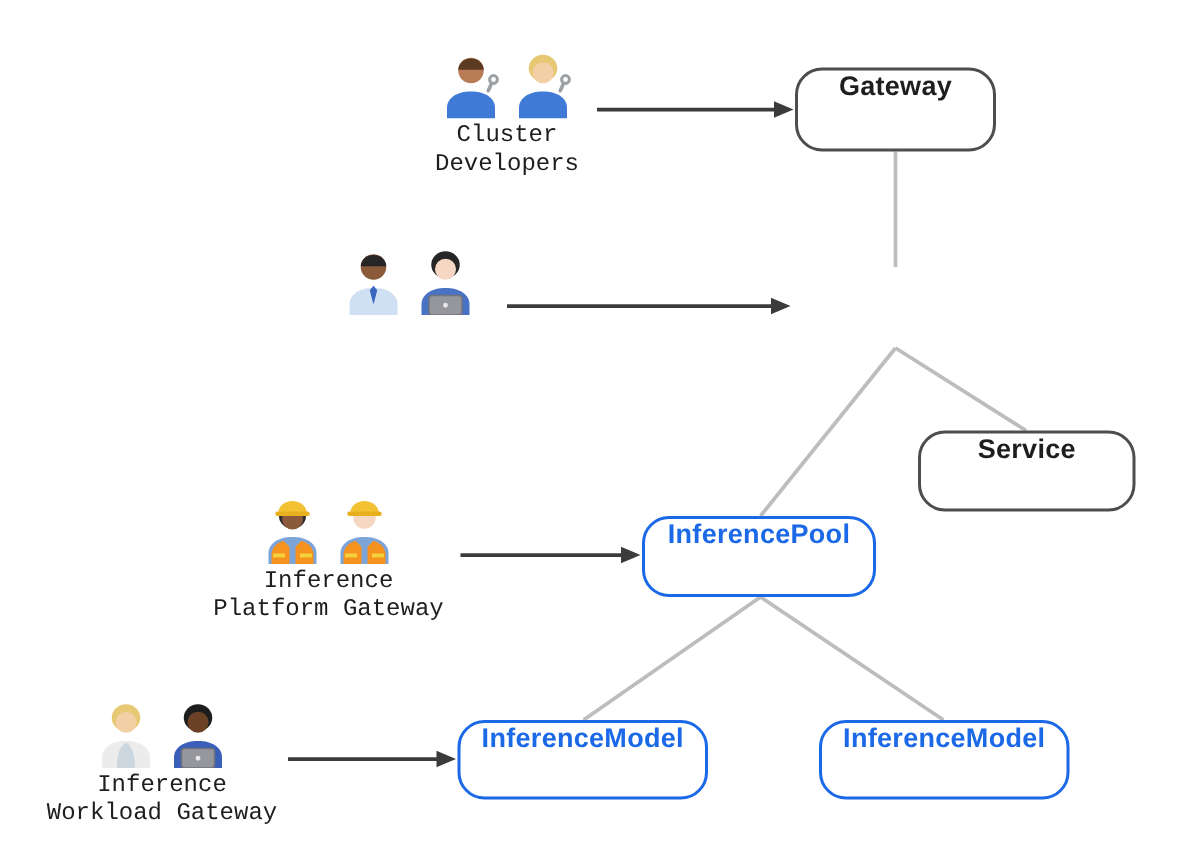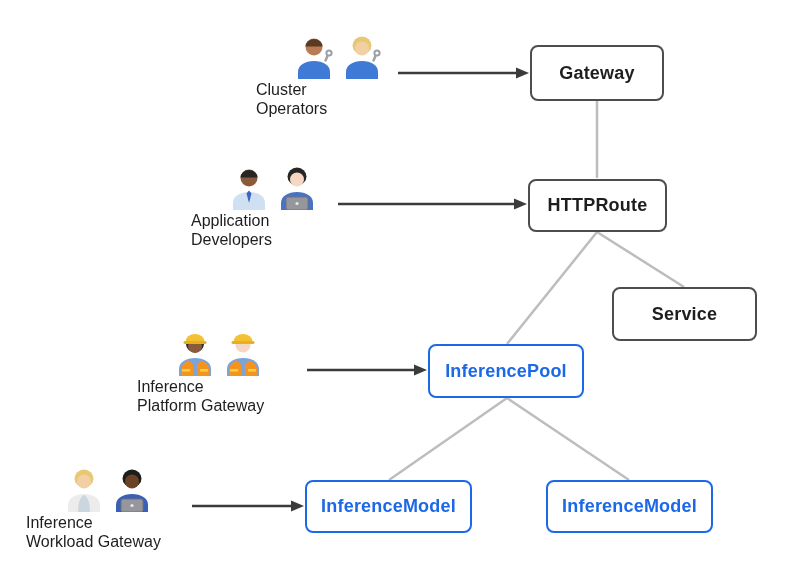--- a/index.html
+++ b/index.html
@@ -2,27 +2,27 @@
 <html><head>
 <meta charset="utf-8">
 <style>
   html,body{margin:0;padding:0;background:#fff;}
   .canvas{
     position:relative;width:800px;height:572px;background:#ffffff;
     font-family:"Liberation Sans", sans-serif;overflow:hidden;
   }
   .edges{position:absolute;left:0;top:0;width:800px;height:572px;pointer-events:none;}
   .node{
-    position:absolute;display:flex;align-items:center;justify-content:center;
-    background:#ffffff;border-radius:8px;box-sizing:border-box;
+    position:absolute;display:flex;justify-content:center;
+    background:#ffffff;border-radius:18px;box-sizing:border-box;
     font-weight:700;font-size:18px;letter-spacing:.2px;
   }
   .node.dark{border:2.5px solid #4d4d4d;color:#1e1e1e;}
   .node.blue{border:2.5px solid #1c69e8;color:#1c69e8;}
-  .persona{position:absolute;width:164px;text-align:left;}
+  .persona{position:absolute;width:164px;text-align:center;font-family:Liberation Mono, monospace;}
   .persona .pair{display:block;margin:0 auto 2px auto;}
   .plabel{font-size:16px;line-height:18.5px;color:#1e1e1e;}
 </style>
 </head>
 <body>
 
 <div class="canvas">
 
   <svg class="edges" width="800" height="572" viewBox="0 0 800 572">
 
@@ -42,23 +42,20 @@
       <line x1="307" y1="370" x2="415" y2="370"></line>
       <polygon points="427,370 414,364.5 414,375.5" stroke="none"></polygon>
       <line x1="192" y1="506" x2="292" y2="506"></line>
       <polygon points="304,506 291,500.5 291,511.5" stroke="none"></polygon>
     </g>
   </svg>
 
   <div class="node dark" style="left:530px;top:45px;width:134px;height:56px">
     <span>Gateway</span>
   </div>
-  <div class="node dark" style="left:528px;top:179px;width:139px;height:53px">
-    <span>HTTPRoute</span>
-  </div>
   <div class="node blue" style="left:428px;top:344px;width:156px;height:54px">
     <span>InferencePool</span>
   </div>
   <div class="node dark" style="left:612px;top:287px;width:145px;height:54px">
     <span>Service</span>
   </div>
   <div class="node blue" style="left:305px;top:480px;width:167px;height:53px">
     <span>InferenceModel</span>
   </div>
   <div class="node blue" style="left:546px;top:480px;width:167px;height:53px">
@@ -77,45 +74,41 @@
       <g transform="translate(48,0)">
         <path d="M6,46 v-7 c0,-7 7,-11 16,-11 c9,0 16,4 16,11 v7 z" fill="#3f7ad6"></path>
         <ellipse cx="22" cy="12.5" rx="9.5" ry="9" fill="#e7c873"></ellipse>
         <circle cx="22" cy="15.5" r="7" fill="#f3cfa5"></circle>
         <circle cx="37" cy="20" r="2.6" fill="none" stroke="#9aa0a6" stroke-width="2"></circle>
         <line x1="35.5" y1="23" x2="33.5" y2="27.5" stroke="#9aa0a6" stroke-width="2.4" stroke-linecap="round"></line>
       </g>
     </svg>
     <div class="plabel">
       <div>Cluster</div>
-      <div>Operators</div>
+      <div>Developers</div>
     </div>
   </div>
 
   <div class="persona" style="left:191px;top:164px">
     <svg class="pair" width="92" height="46" viewBox="0 0 92 46">
       <g>
         <path d="M6,46 v-7 c0,-7 7,-11 16,-11 c9,0 16,4 16,11 v7 z" fill="#cfe0f2"></path>
         <path d="M22,27.5 l-5,-3.5 h10 z" fill="#ffffff"></path>
         <path d="M22,26.5 l2.5,3 -2.5,9.5 -2.5,-9.5 z" fill="#3a66c0"></path>
         <circle cx="22" cy="14" r="8.5" fill="#8a5a3b"></circle>
         <path d="M13.5,13.5 a8.5,7.5 0 0 1 17,0 z" fill="#262626"></path>
       </g>
       <g transform="translate(48,0)">
         <path d="M6,46 v-7 c0,-7 7,-11 16,-11 c9,0 16,4 16,11 v7 z" fill="#4a72c4"></path>
         <ellipse cx="22" cy="12.5" rx="9.5" ry="9" fill="#262626"></ellipse>
         <circle cx="22" cy="15.5" r="7" fill="#f6d7c4"></circle>
         <rect x="11" y="33" width="22" height="13" rx="2" fill="#95979c" stroke="#717379" stroke-width="1"></rect>
         <circle cx="22" cy="39.5" r="1.6" fill="#e8e8e8"></circle>
       </g>
     </svg>
-    <div class="plabel">
-      <div>Application</div>
-      <div>Developers</div>
-    </div>
   </div>
 
   <div class="persona" style="left:137px;top:330px">
     <svg class="pair" width="92" height="46" viewBox="0 0 92 46">
       <g>
         <path d="M6,46 v-7 c0,-7 7,-11 16,-11 c9,0 16,4 16,11 v7 z" fill="#7da4d8"></path>
         <path d="M8,46 v-6 c0,-5 3.5,-8 8,-9.5 l4,4 v11.5 z" fill="#f6921e"></path>
         <path d="M36,46 v-6 c0,-5 -3.5,-8 -8,-9.5 l-4,4 v11.5 z" fill="#f6921e"></path>
         <rect x="9" y="39" width="8" height="2.6" fill="#f3d23c"></rect>
         <rect x="27" y="39" width="8" height="2.6" fill="#f3d23c"></rect>

